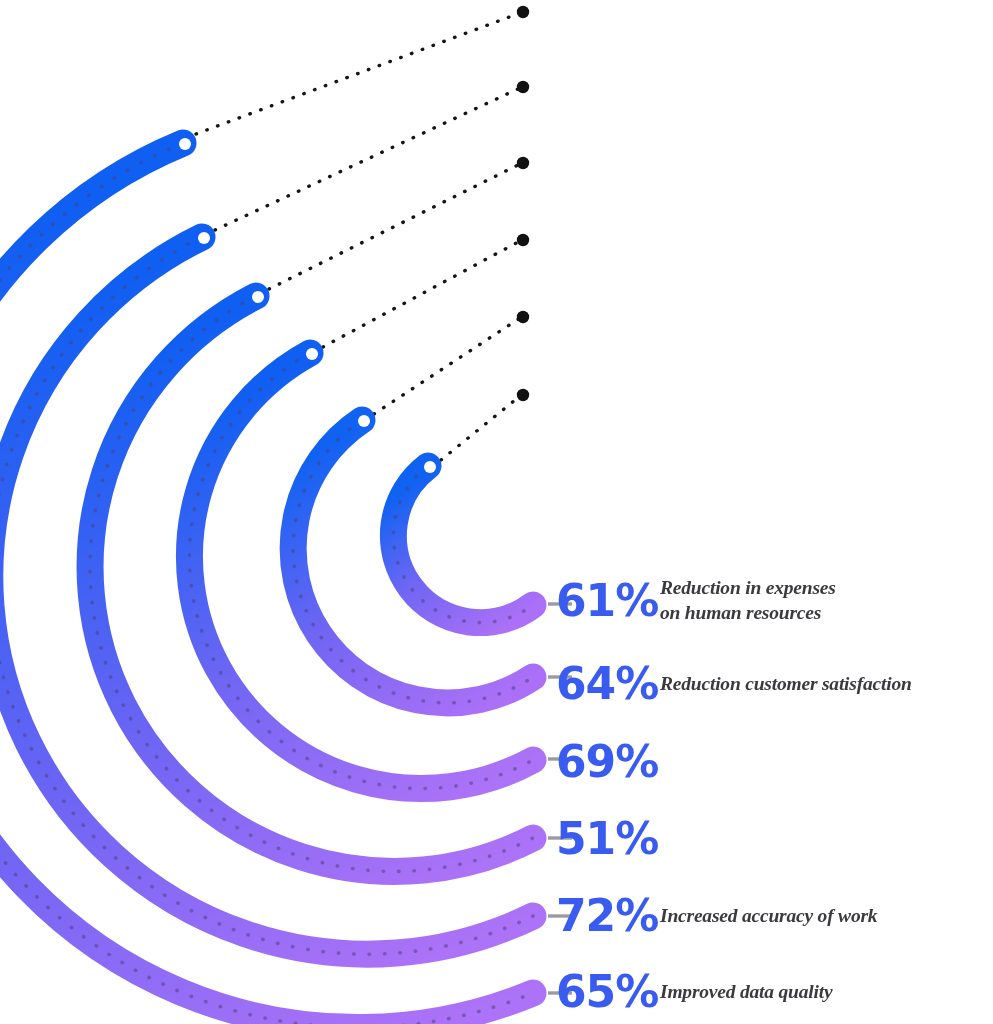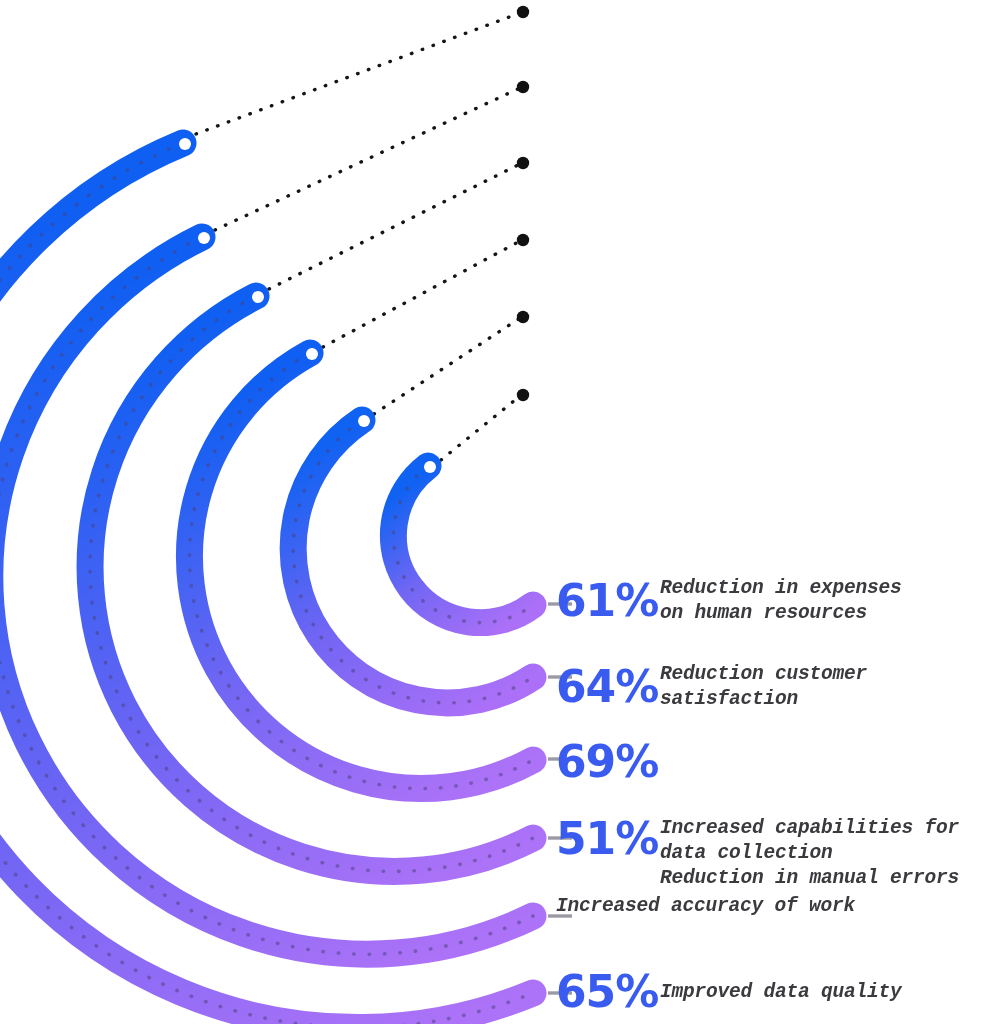--- a/index.html
+++ b/index.html
@@ -50,21 +50,21 @@
     font-size: 44px;
     letter-spacing: -1px;
     color: #3a5bf0;
     width: 104px;
     flex: 0 0 104px;
     text-align: left;
     line-height: 1;
     white-space: nowrap;
   }
   .legend-text {
-    font-family: Liberation Mono, monospace;
+    font-family: Liberation Serif, serif;
     font-style: italic;
     font-weight: 600;
     font-size: 19.5px;
     line-height: 1.28;
     color: #3b3b3f;
     letter-spacing: -0.2px;
     white-space: pre-line;
   }
 </style>
 </head>
@@ -173,26 +173,24 @@
       <div class="pct-value">64%</div>
       <div class="legend-text">Reduction customer satisfaction</div>
     </div>
 
     <div class="legend-row" style="top:726px; align-items:center;">
       <div class="pct-value" style="margin-top:14px;">69%</div>
     </div>
 
     <div class="legend-row" style="top:816px; align-items:flex-start;">
       <div class="pct-value" style="margin-top:1px;">51%</div>
-      <div class="legend-text">Increased capabilities for
-data collection
-Reduction in manual errors</div>
     </div>
 
     <div class="legend-row" style="top:894px;">
+      <div class="pct-value">72%</div>
       <div class="legend-text">Increased accuracy of work</div>
     </div>
 
     <div class="legend-row" style="top:970px;">
       <div class="pct-value">65%</div>
       <div class="legend-text">Improved data quality</div>
     </div>
 
   </div>
 </div>

